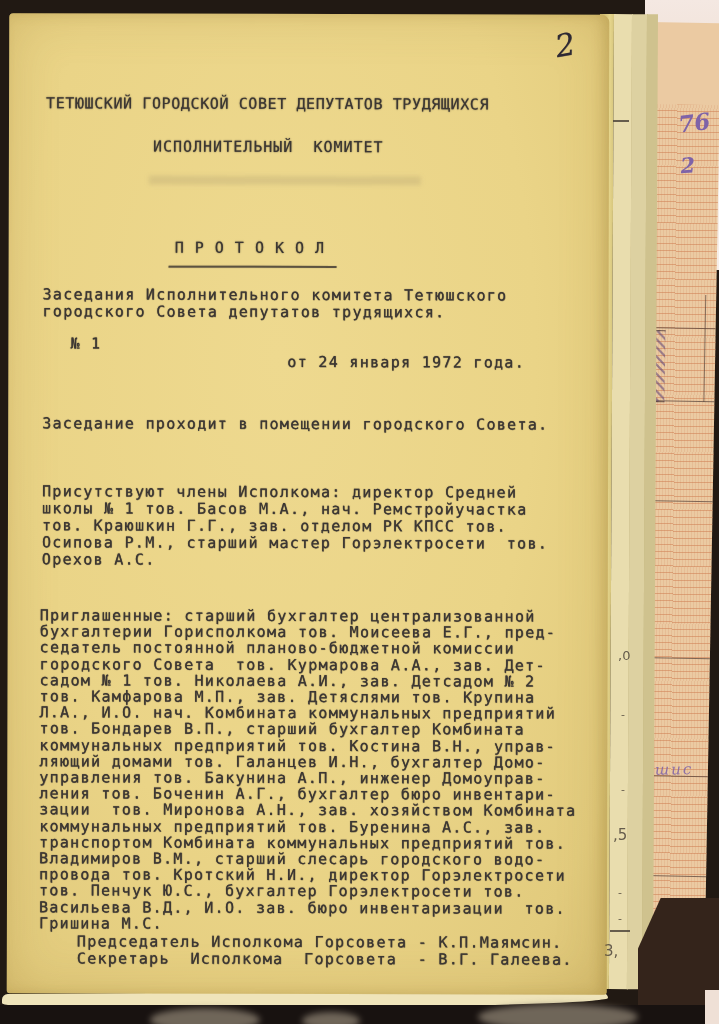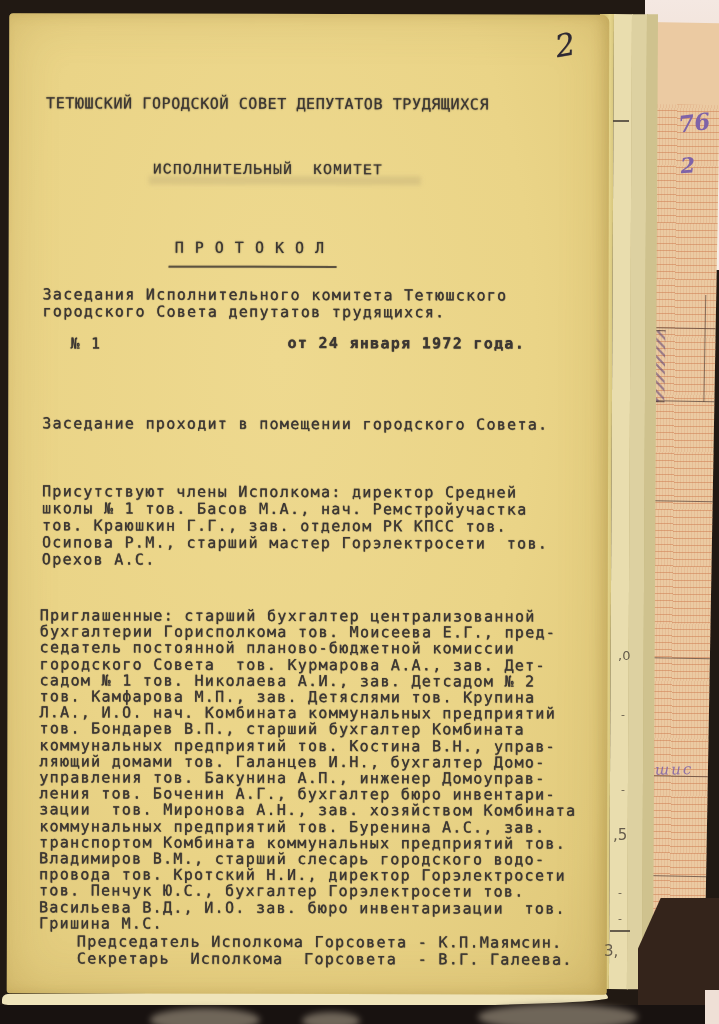--- a/index.html
+++ b/index.html
@@ -75,29 +75,29 @@
     background:#34241b; clip-path:polygon(28% 0, 100% 0, 100% 100%, 0 100%, 0 40%);
   }
   .corner-sliver { position:absolute; left:705px; top:990px; width:14px; height:34px; background:#efe0d6; }
   
   .t {
     position:absolute; color:#3c3733; font-size:15px; line-height:17px;
     letter-spacing:1.3px; white-space:pre-wrap;
     text-shadow:0 0 1px rgba(60,54,48,.85), .4px .4px .6px rgba(60,54,48,.45);
   }
   .org   { left:37px; top:82px;  letter-spacing:.6px; text-shadow:0 0 1.4px rgba(50,45,40,.95); }
-  .comm  { left:144px; top:148px; letter-spacing:1px; text-shadow:0 0 1.4px rgba(50,45,40,.95);font-family:Liberation Mono, monospace; }
+  .comm  { left:144px; top:125px; letter-spacing:1px; text-shadow:0 0 1.4px rgba(50,45,40,.95); }
   .smudge{ position:absolute; left:140px; top:162px; width:272px; height:9px;
            background:rgba(120,108,85,.16); filter:blur(2px); }
   .title { left:166px; top:226px; letter-spacing:1px; text-shadow:0 0 1.4px rgba(50,45,40,.95); }
   .title-underline { position:absolute; left:160px; top:252px; width:168px; height:2px;
            background:rgba(66,59,50,.85); box-shadow:0 0 1px rgba(66,59,50,.6); }
   .session { left:34px; top:273px; }
   .protnum { left:62px; top:322px; }
-  .dateline{ left:279px; top:321px;font-weight:bold; }
+  .dateline{ left:279px; top:340px; }
   .loc     { left:34px; top:402px; }
   .attend  { left:34px; top:470px; }
   .invit   { left:32px; top:594px; line-height:16.2px; }
   .sign    { left:70px; top:920px; }
   
   .pagenum {
     position:absolute; left:546px; top:12px; color:#2e2933;
     font-family:"DejaVu Serif", serif; font-style:italic; font-size:31px;
     transform:rotate(-10deg); text-shadow:.5px .5px 0 rgba(46,41,51,.5);
   }

